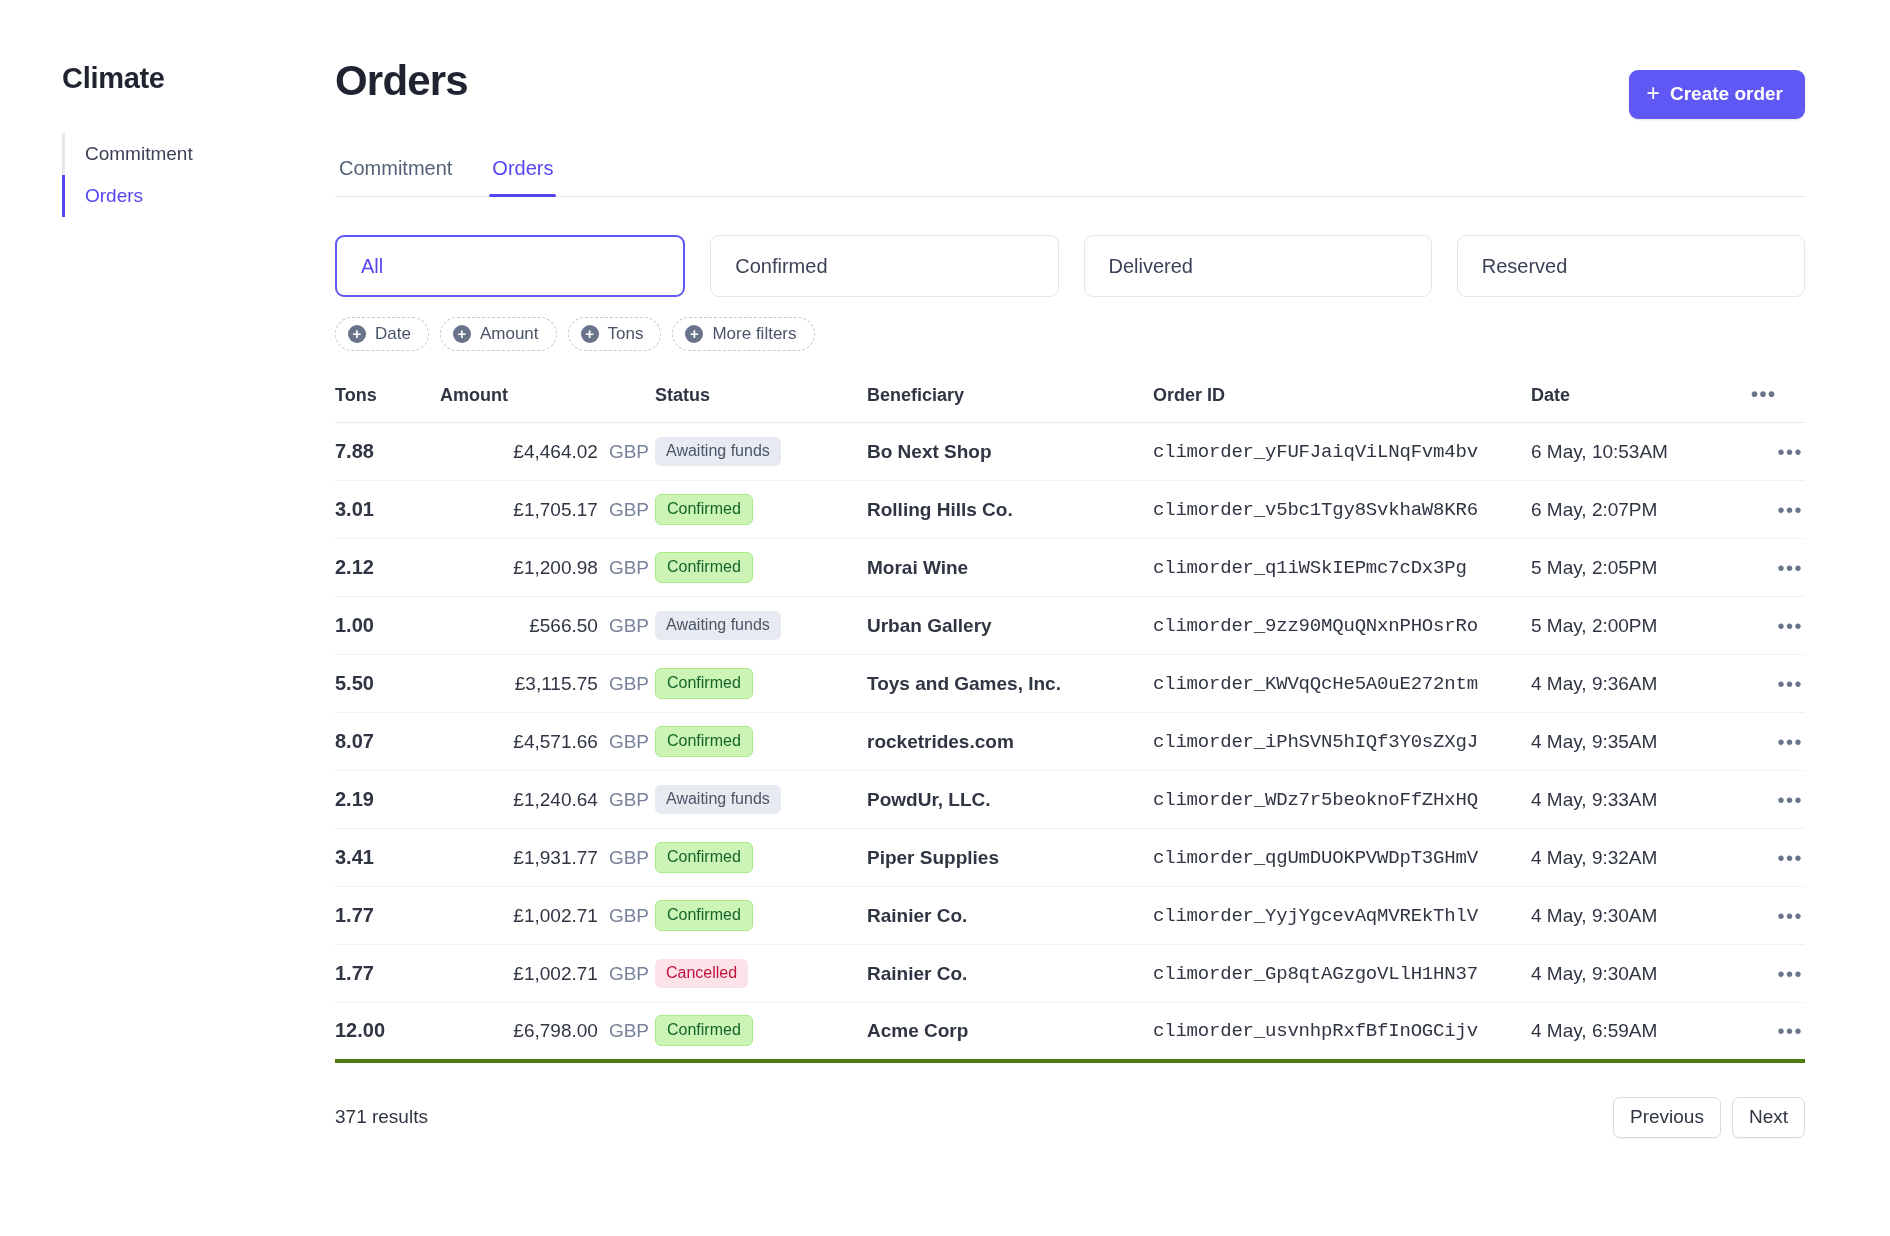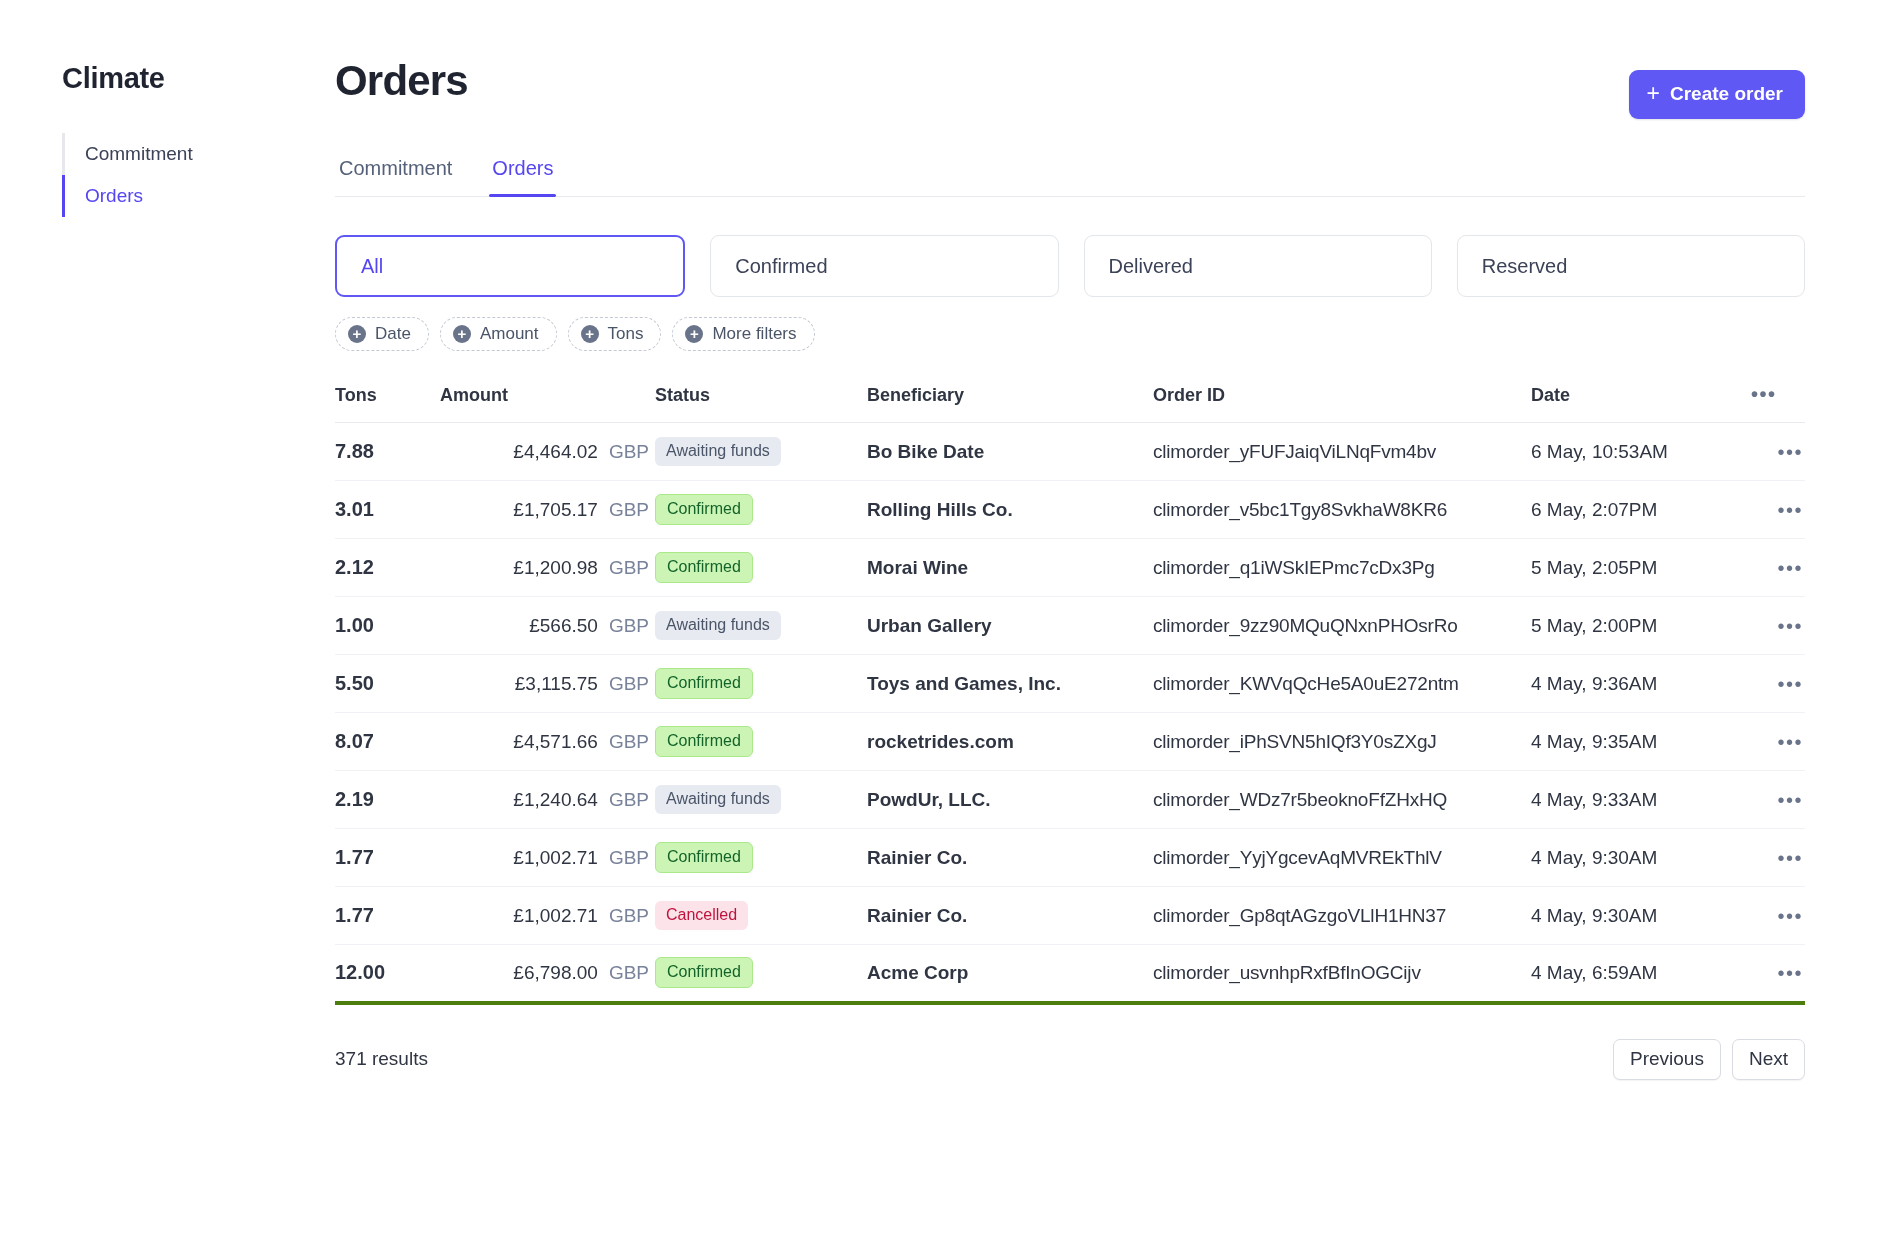--- a/index.html
+++ b/index.html
@@ -251,21 +251,21 @@
     background: #ccf5b5;
     color: #13632a;
     border: 1px solid #a9e989;
   }
   .badge.error {
     background: #fbe3e9;
     color: #c0123c;
   }
   .cell-benef { font-weight: 700; font-size: 19px; color: #2f3542; }
   .cell-orderid {
-    font-family: Liberation Sans, sans-serif;
+    font-family: Liberation Mono, monospace;
     font-size: 17px;
     color: #4a5568;
     letter-spacing: -0.2px;
     white-space: nowrap;
   }
   .cell-date { font-size: 19px; color: #2f3542; white-space: nowrap; }
   .dots {
     color: #69738a;
     font-size: 20px;
     letter-spacing: 1.5px;
@@ -379,21 +379,21 @@
       <tbody id="rows-body">
           <tr>
             <td><span class="cell-tons">7.88</span></td>
             <td>
               <div class="cell-amount">
                 <span class="amt-val">£4,464.02</span>
                 <span class="amt-cur">GBP</span>
               </div>
             </td>
             <td><span class="badge neutral">Awaiting funds</span></td>
-            <td class="cell-benef">Bo Bike Date</td>
+            <td class="cell-benef">Bo Next Shop</td>
             <td class="cell-orderid">climorder_yFUFJaiqViLNqFvm4bv</td>
             <td class="cell-date">6 May, 10:53AM</td>
             <td>
               <div class="dots">•••</div>
             </td>
           </tr>
           <tr>
             <td><span class="cell-tons">3.01</span></td>
             <td>
               <div class="cell-amount">
@@ -478,20 +478,36 @@
             <td>
               <div class="cell-amount">
                 <span class="amt-val">£1,240.64</span>
                 <span class="amt-cur">GBP</span>
               </div>
             </td>
             <td><span class="badge neutral">Awaiting funds</span></td>
             <td class="cell-benef">PowdUr, LLC.</td>
             <td class="cell-orderid">climorder_WDz7r5beoknoFfZHxHQ</td>
             <td class="cell-date">4 May, 9:33AM</td>
+            <td>
+              <div class="dots">•••</div>
+            </td>
+          </tr>
+          <tr>
+            <td><span class="cell-tons">3.41</span></td>
+            <td>
+              <div class="cell-amount">
+                <span class="amt-val">£1,931.77</span>
+                <span class="amt-cur">GBP</span>
+              </div>
+            </td>
+            <td><span class="badge success">Confirmed</span></td>
+            <td class="cell-benef">Piper Supplies</td>
+            <td class="cell-orderid">climorder_qgUmDUOKPVWDpT3GHmV</td>
+            <td class="cell-date">4 May, 9:32AM</td>
             <td>
               <div class="dots">•••</div>
             </td>
           </tr>
           <tr>
             <td><span class="cell-tons">1.77</span></td>
             <td>
               <div class="cell-amount">
                 <span class="amt-val">£1,002.71</span>
                 <span class="amt-cur">GBP</span>

